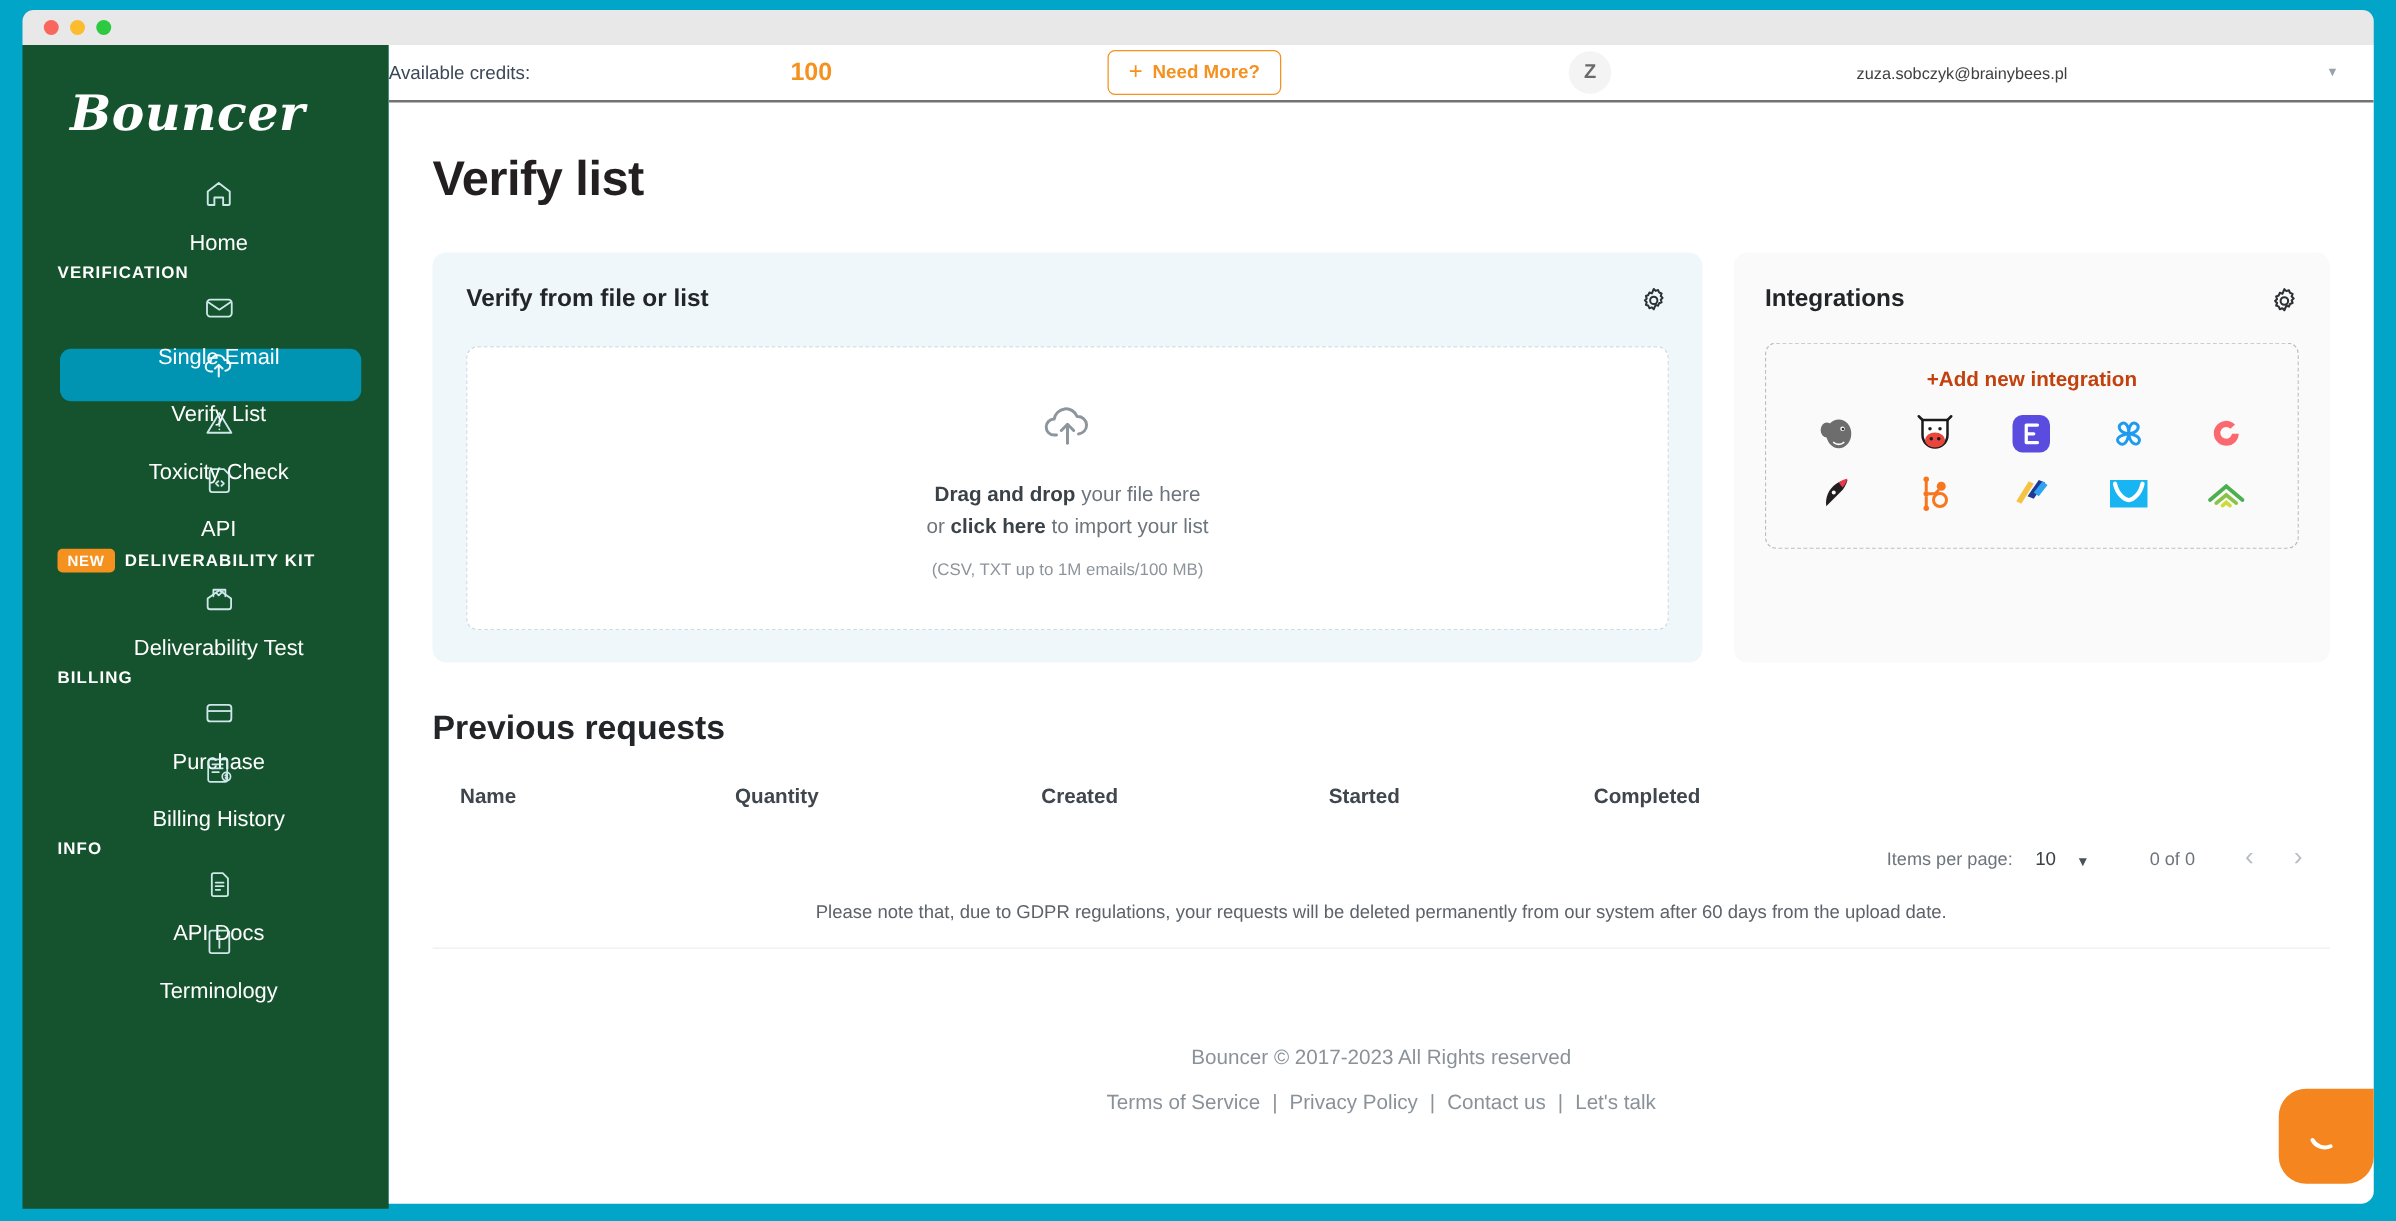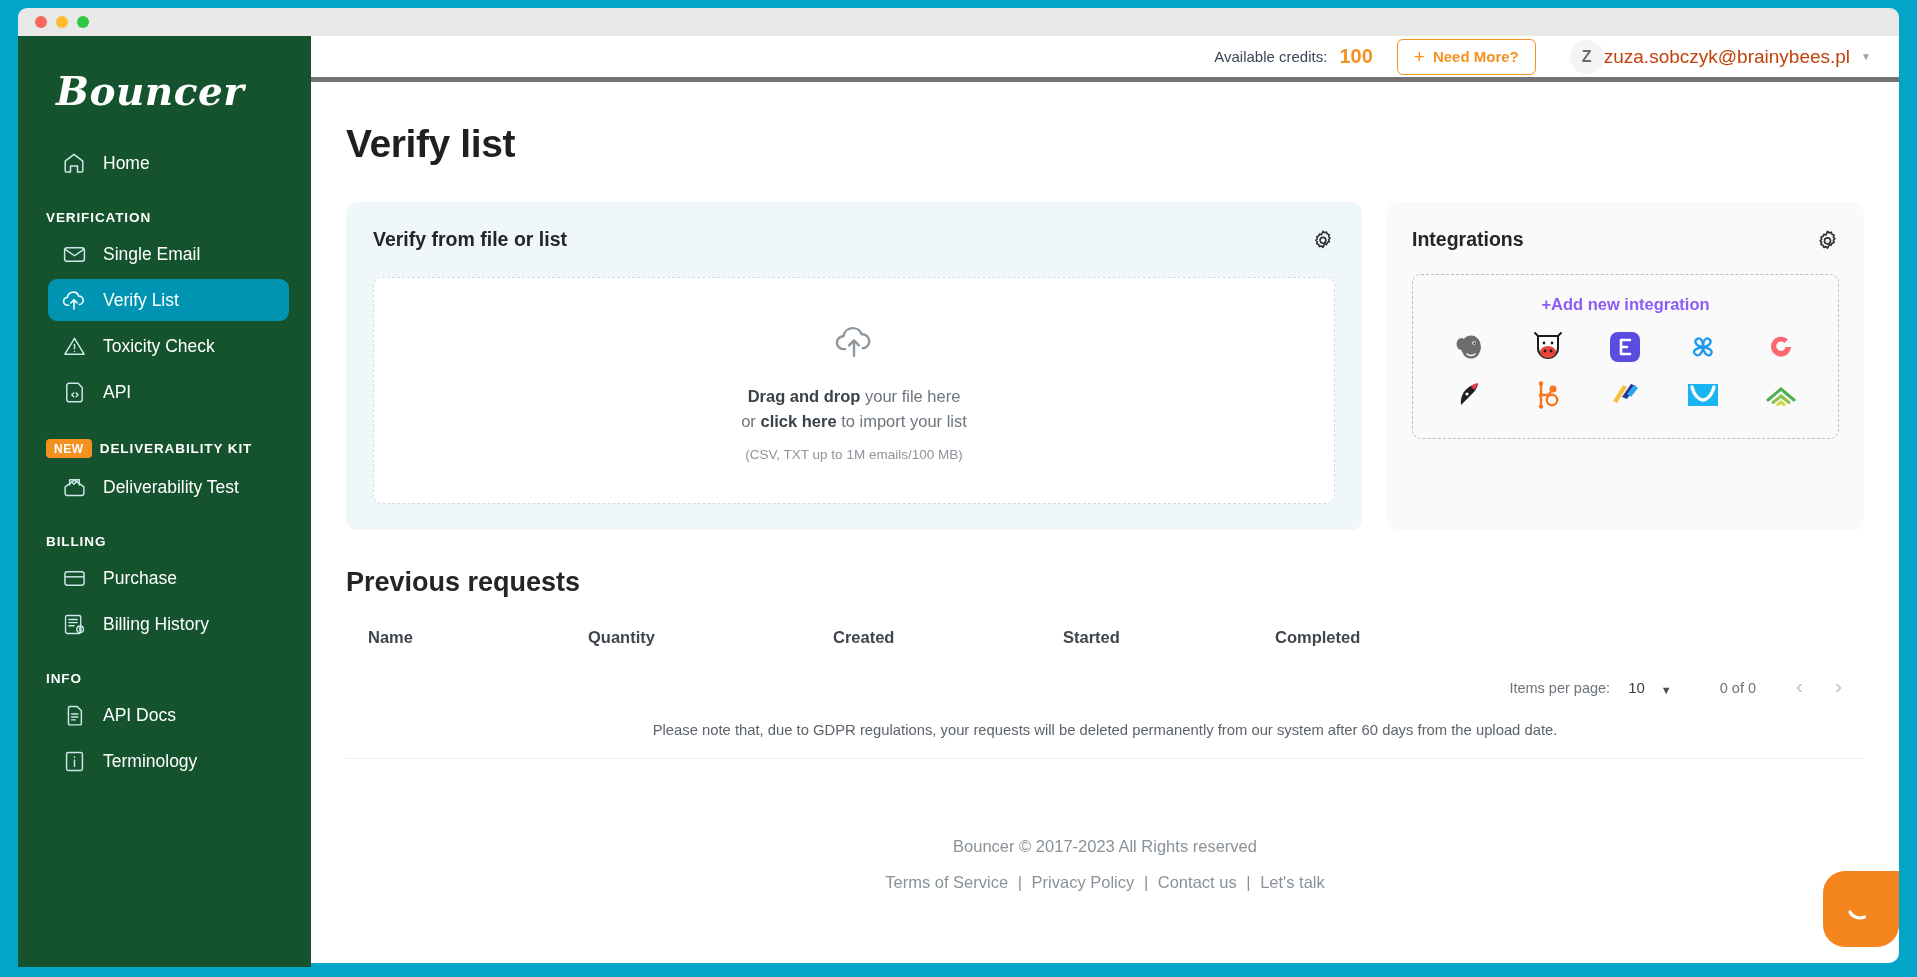--- a/index.html
+++ b/index.html
@@ -79,42 +79,43 @@
     align-items: center;
     gap: 16px;
     height: 42px;
     margin: 4px 22px 4px 30px;
     padding-left: 13px;
     border-radius: 9px;
     color: #ffffff;
     font-size: 17.5px;
     cursor: pointer;
     user-select: none;
+    flex-direction: column;
   }
   .navitem .ico { width: 26px; height: 26px; flex: 0 0 26px; display: flex; align-items: center; justify-content: center; opacity: .95; }
   .navitem.active { background: #0093b2; }
   .navitem.home { margin-top: 28px; }
 
   
   .content {
     position: absolute;
     left: 311px; top: 36px;
     width: 1588px; height: 927px;
     background: #ffffff;
     border-radius: 0 0 10px 0;
     overflow: hidden;
   }
   .topbar {
     height: 46px;
     display: flex;
     align-items: center;
-    justify-content: flex-end;
+    justify-content: space-between;
     padding-right: 28px;
     gap: 0;
-    border-bottom: 5px solid #737373;
+    border-bottom: 2px solid #737373;
   }
   .credits-label { font-size: 15px; color: #3c4858; }
   .credits-value { font-size: 20px; color: #f5911e; font-weight: 700; margin-left: 12px; }
   .need-more {
     margin-left: 24px;
     border: 1.4px solid #f5911e;
     color: #f5911e;
     font-weight: 700;
     font-size: 15px;
     border-radius: 6px;
@@ -129,21 +130,21 @@
   .plus { font-size: 19px; font-weight: 400; line-height: 1; }
   .avatar {
     margin-left: 34px;
     width: 34px; height: 34px;
     border-radius: 50%;
     background: #f4f4f4;
     color: #6a6a6a;
     font-size: 16px; font-weight: 700;
     display: flex; align-items: center; justify-content: center;
   }
-  .useremail { font-size: 19px; color: #c2410c; }
+  .useremail { font-size: 13px; color: #404040; }
   .caret { margin-left: 11px; color: #9aa1a9; font-size: 10px; }
 
   .page-title {
     font-size: 39px;
     font-weight: 700;
     color: #231f20;
     letter-spacing: -0.4px;
     padding: 40px 0 0 35px;
   }
 
@@ -192,21 +193,21 @@
   .dz-sub { font-size: 13.5px; color: #8d949b; margin-top: 14px; }
 
   .integ-box {
     margin-top: 22px;
     border: 1.3px dashed #b9bec4;
     border-radius: 9px;
     padding: 20px 18px 26px;
   }
   .add-integration {
     text-align: center;
-    color: #8b5cf6;
+    color: #c2410c;
     font-size: 16.5px;
     font-weight: 600;
     cursor: pointer;
     margin-bottom: 16px;
   }
   .integ-grid {
     display: grid;
     grid-template-columns: repeat(5, 1fr);
     row-gap: 14px;
     justify-items: center;

